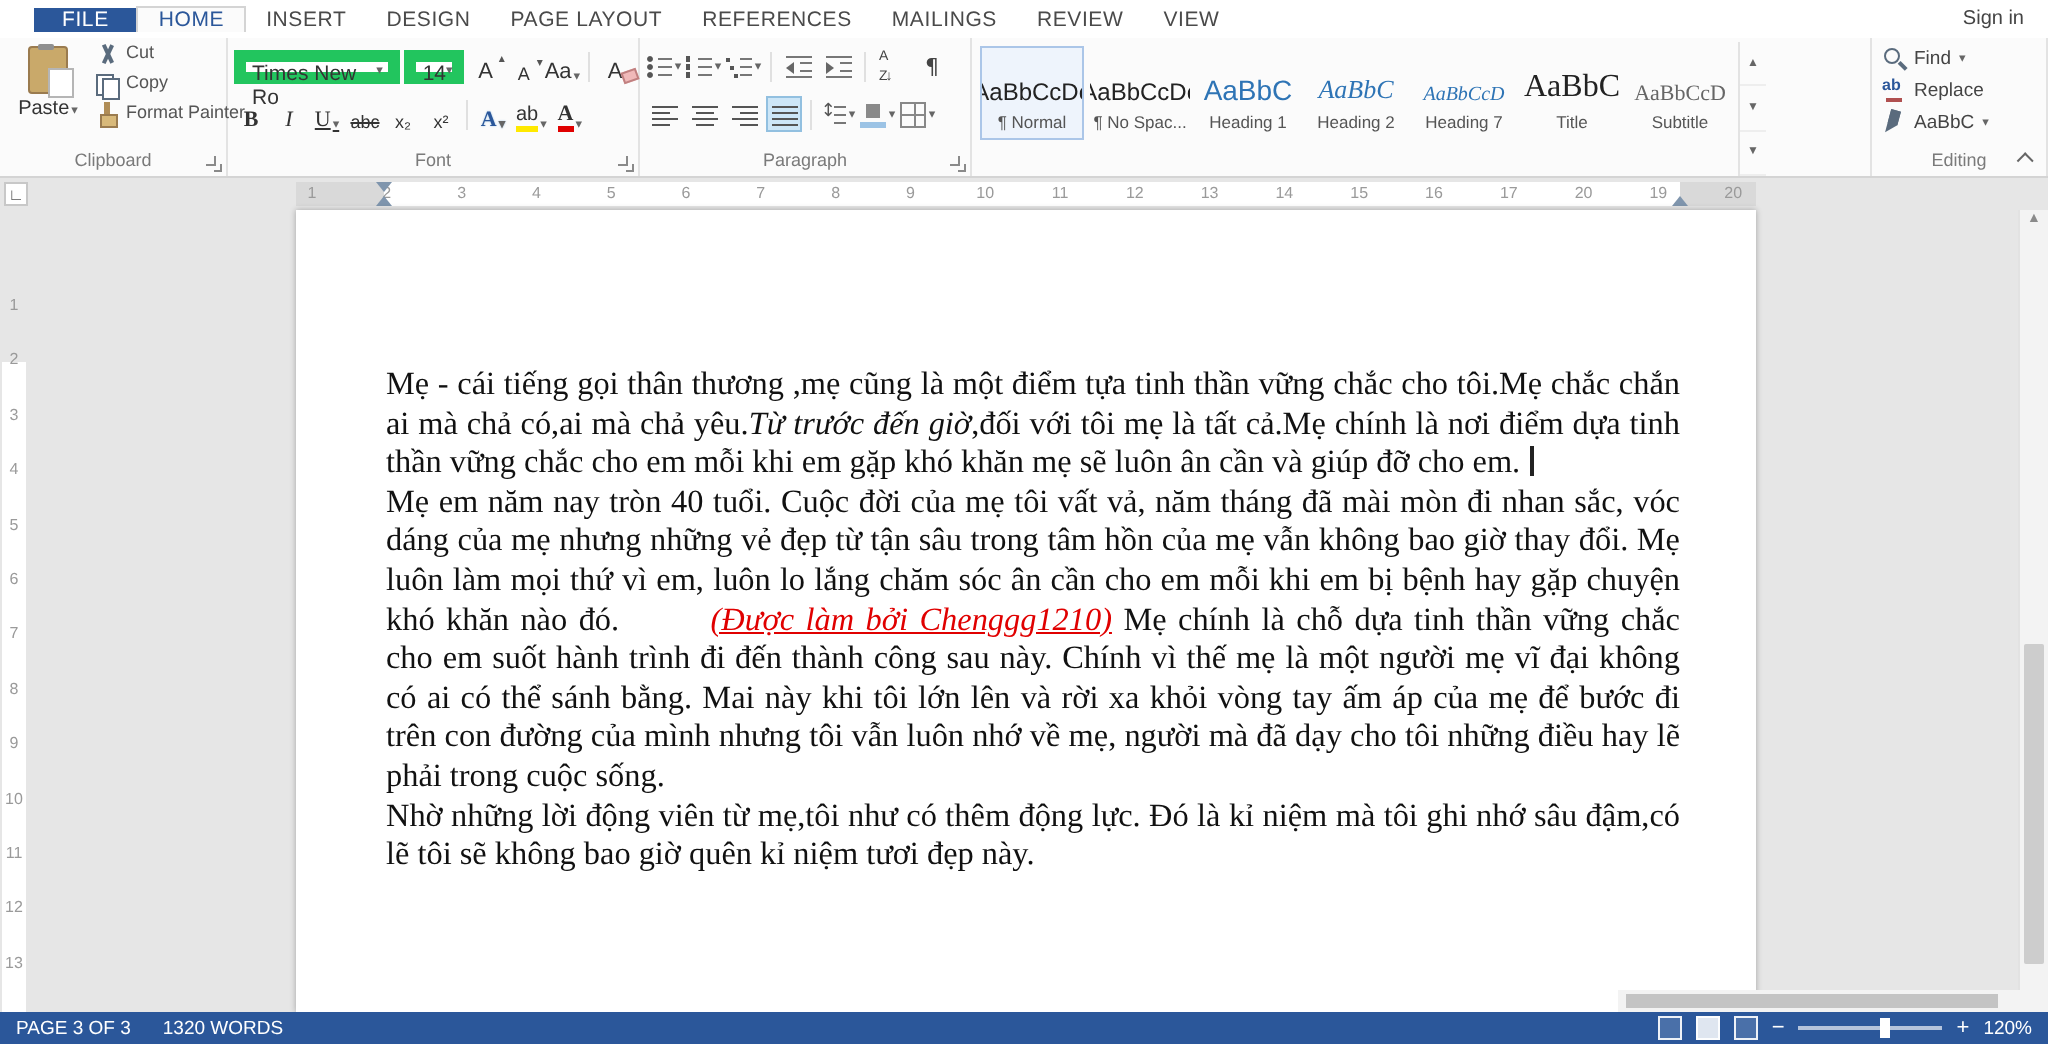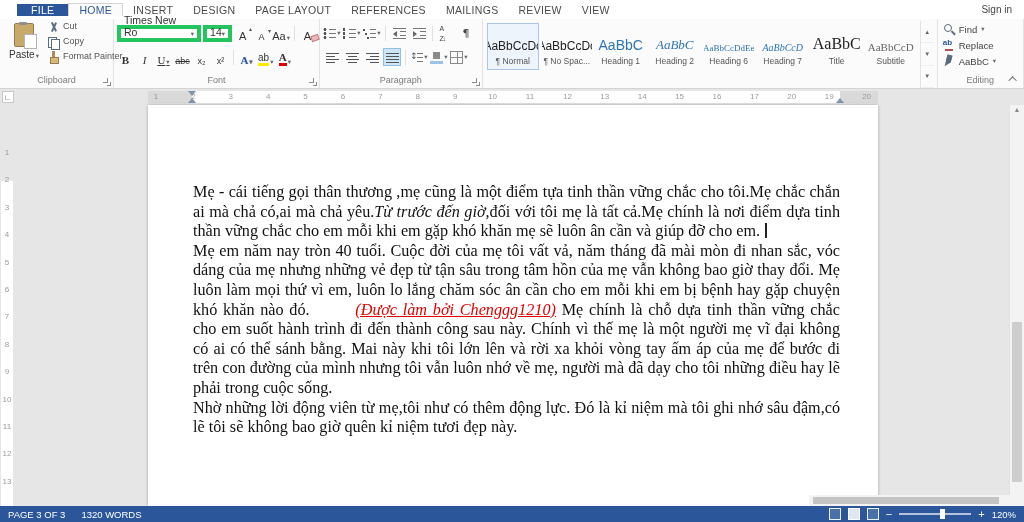--- a/index.html
+++ b/index.html
@@ -41,21 +41,21 @@
   .ic-fp::before{content:"";position:absolute;left:5px;top:0;width:3px;height:6px;background:#b08d57;}
   .ic-fp::after{content:"";position:absolute;left:3px;top:6px;width:7px;height:5px;background:#d8b97a;border:1px solid #9a7b4f;}
   .ic-find::before{content:"";position:absolute;left:1px;top:1px;width:6px;height:6px;border:1.5px solid #5a6b7d;border-radius:50%;}
   .ic-find::after{content:"";position:absolute;left:8px;top:9px;width:5px;height:1.5px;background:#5a6b7d;transform:rotate(45deg);}
   .ic-replace::before{content:"ab";position:absolute;left:0;top:-1px;font-size:8px;color:#2b579a;font-weight:bold;}
   .ic-replace::after{content:"";position:absolute;left:2px;bottom:1px;width:8px;height:1.5px;background:#b05050;}
   .ic-select::before{content:"";position:absolute;left:3px;top:0;border-left:5px solid #5a6b7d;border-bottom:5px solid transparent;border-top:7px solid #5a6b7d;transform:rotate(15deg);}
 
   
   .frow{display:flex;align-items:center;gap:2px;height:24px;}
-  .combo{border:4px solid #22c55e;background:#fff;font-size:10.5px;color:#333;display:flex;align-items:flex-end;height:17px;padding:0 3px;box-sizing:border-box;}
+  .combo{border:6px solid #22c55e;background:#fff;font-size:10.5px;color:#333;display:flex;align-items:flex-start;height:17px;padding:0 3px;box-sizing:border-box;}
   .combo .dd{margin-left:auto;}
   .fam{width:92px;} .siz{width:30px;}
   .fbtn{min-width:15px;height:18px;display:flex;align-items:flex-end;justify-content:center;font-size:11px;color:#333;padding:0 1px;position:relative;}
   .serif{font-family:"Liberation Serif",serif;}
   .fb{font-weight:bold;} .fi{font-style:italic;} .fu{text-decoration:underline;}
   .strike{text-decoration:line-through;font-size:9px;}
   .subsup{font-size:9px;}
   .grow::after{content:"▴";font-size:6px;position:absolute;top:1px;right:-1px;color:#555;}
   .shrink{font-size:9px;} .shrink::after{content:"▾";font-size:6px;position:absolute;top:3px;right:-1px;color:#555;}
   .effects{color:#2b579a;font-weight:bold;text-shadow:0 0 1px #9cc3e5;}
@@ -316,24 +316,20 @@
                 <div class="prev">AaBbCcDc</div>
                 <div class="nm">¶ No Spac...</div>
               </div>
               <div class="style-tile s2">
                 <div class="prev">AaBbC</div>
                 <div class="nm">Heading 1</div>
               </div>
               <div class="style-tile s3">
                 <div class="prev">AaBbC</div>
                 <div class="nm">Heading 2</div>
-              </div>
-              <div class="style-tile s4">
-                <div class="prev">AaBbCcDdEe</div>
-                <div class="nm">Heading 6</div>
               </div>
               <div class="style-tile s5">
                 <div class="prev">AaBbCcD</div>
                 <div class="nm">Heading 7</div>
               </div>
               <div class="style-tile s6">
                 <div class="prev">AaBbC</div>
                 <div class="nm">Title</div>
               </div>
               <div class="style-tile s7">

